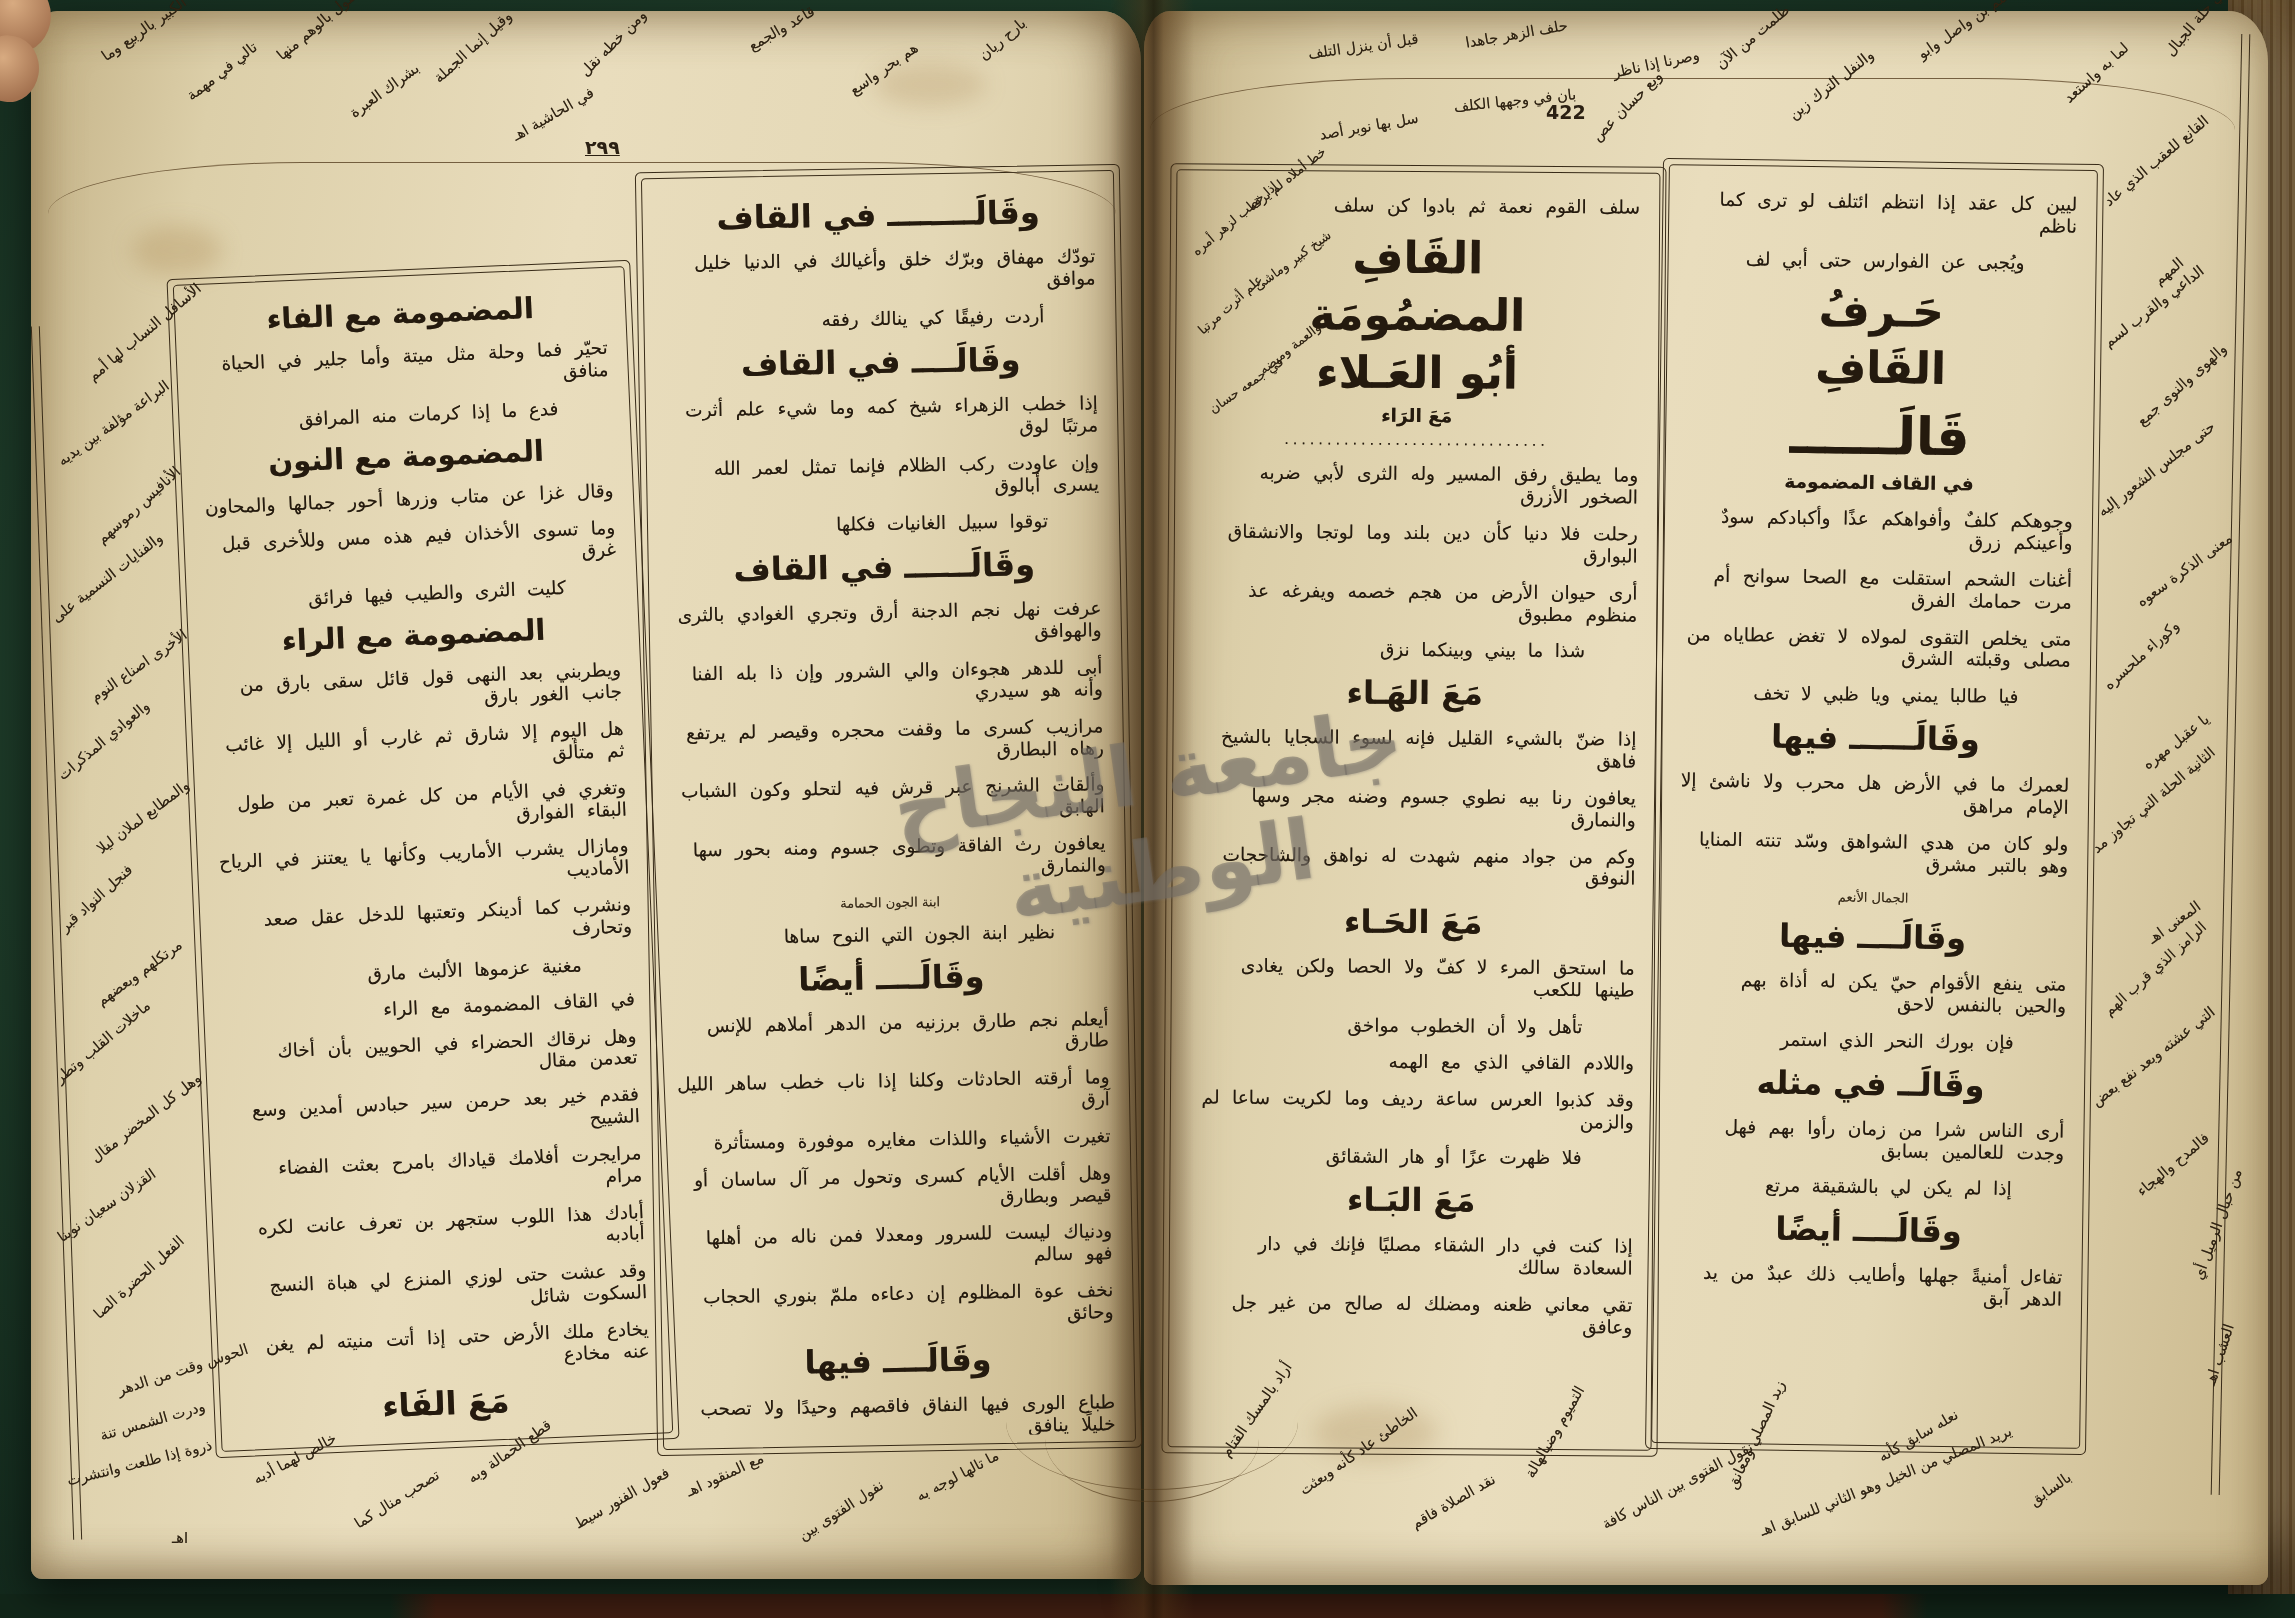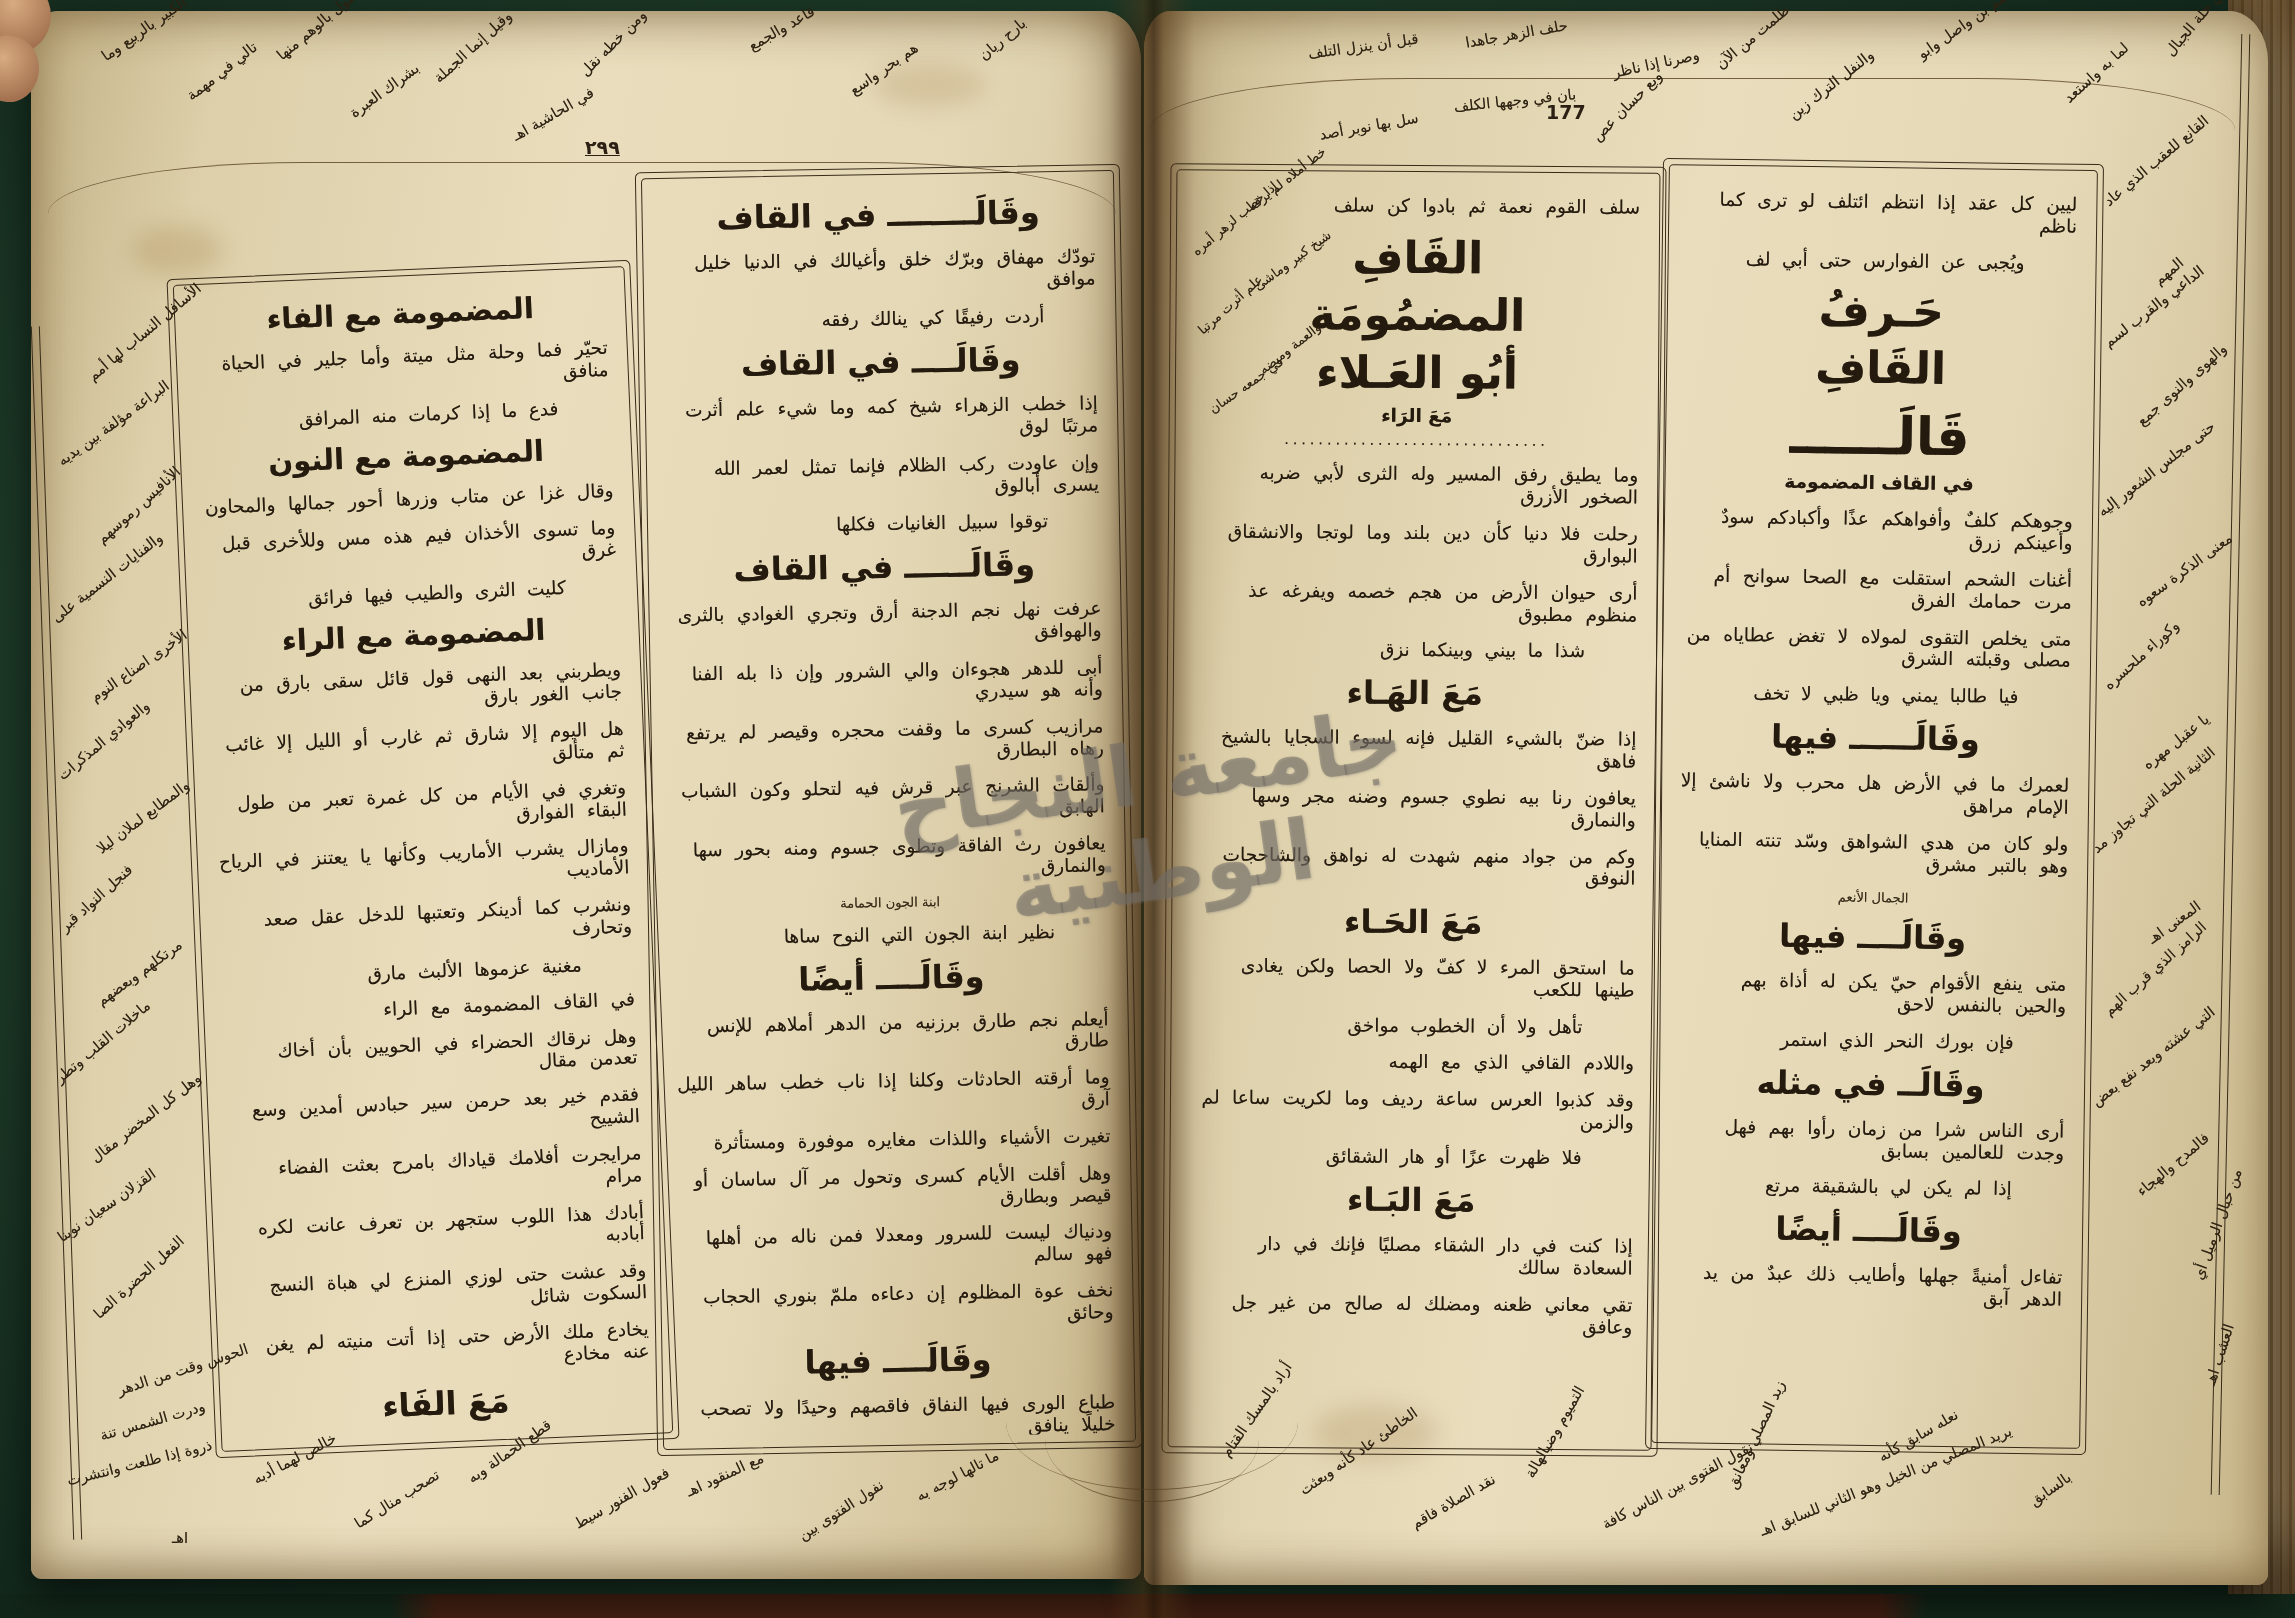--- a/index.html
+++ b/index.html
@@ -186,21 +186,21 @@
         <div class="note" style="left: 652px; top: 1473px; transform: rotate(-25deg);">مع المنقود اهـ</div>
         <div class="note" style="left: 764px; top: 1518px; transform: rotate(-33deg);">نفول الفتوى بين</div>
         <div class="note" style="left: 882px; top: 1478px; transform: rotate(-28deg);">ما تالها لوجه به</div>
       </div>
   </div>
 
   <div class="page right">
     <div class="edgeline" style="left:5.6px;top:67px;width:1085px;"></div>
     <div class="stain" style="left:169px;top:1394px;width:124px;height:56px;background:rgba(150,112,58,.22);"></div>
 
-    <div class="pagenum" style="left:402px;top:90px;">177</div>
+    <div class="pagenum" style="left:402px;top:90px;">422</div>
 
     <div class="frame" style="left:28px;top:160px;width:482px;height:1276px;transform:rotate(.4deg);">
       <div class="col-content">
           <div class="b b-l">سلف القوم نعمة ثم بادوا كن سلف</div>
           <div class="b b-h1">القَافِ</div>
           <div class="b b-h1">المضمُومَة</div>
           <div class="b b-h1">أبُو العَـلاء</div>
           <div class="b b-hs">مَعَ الرَاء</div>
           <div class="b b-dots">...............................</div>
           <div class="b b-l">وما يطيق رفق المسير وله الثرى لأبي ضربه الصخور الأزرق</div>

